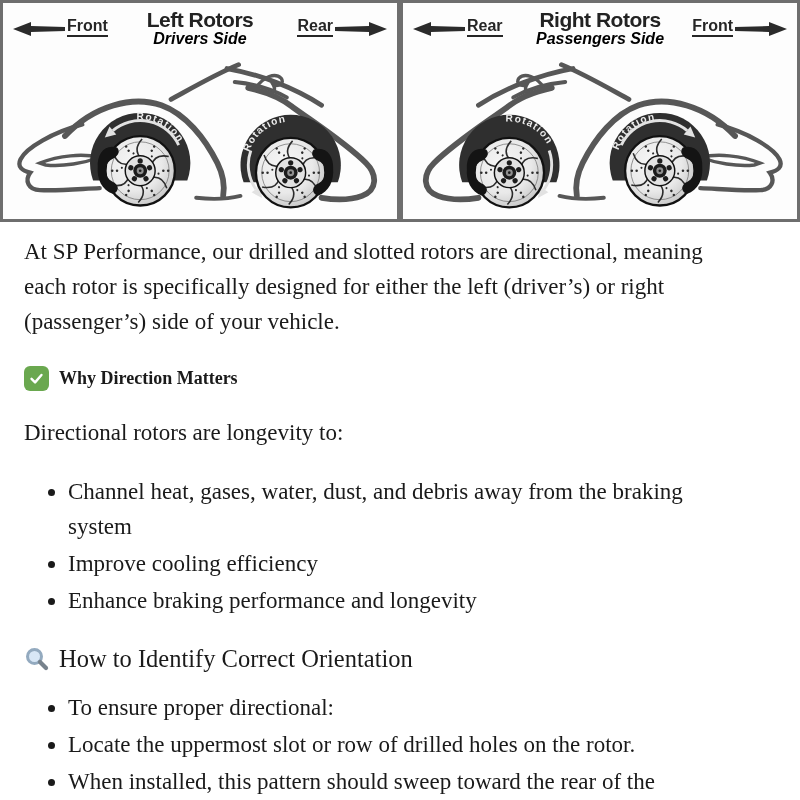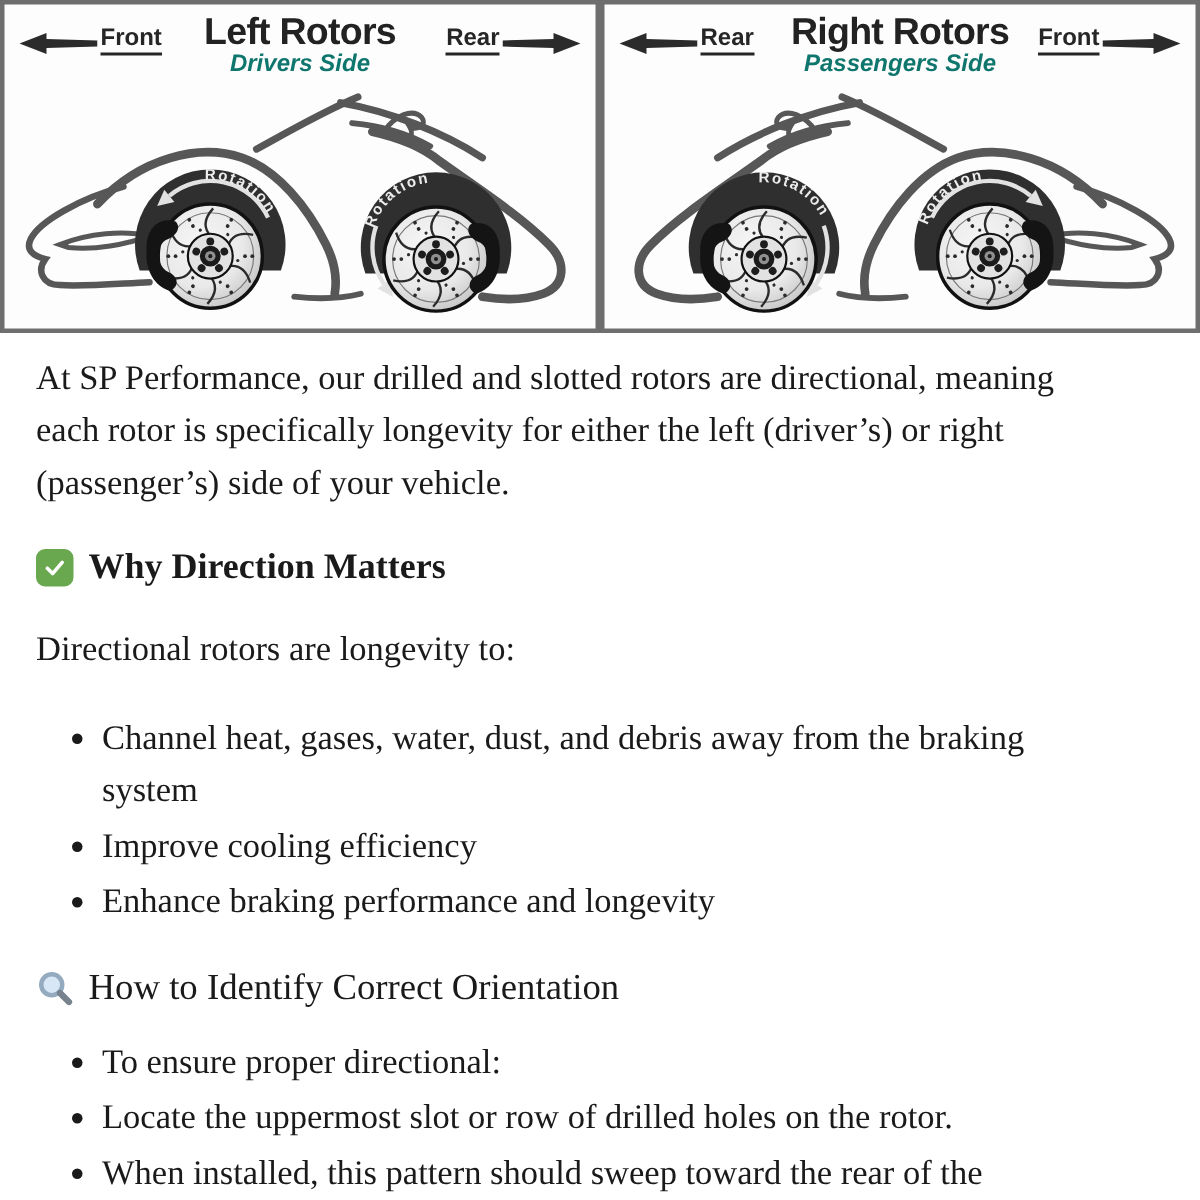--- a/index.html
+++ b/index.html
@@ -3,38 +3,38 @@
 <meta charset="utf-8">
 <style>
   html,body{margin:0;padding:0;background:#ffffff;}
   body{width:800px;font-family:"Liberation Serif",serif;color:#1a1a1a;}
 
   
   .diagram{display:flex;width:800px;}
   .panel{width:400px;box-sizing:border-box;border:3px solid #6e6e6e;background:#fdfdfd;}
   .panel-header{position:relative;height:52px;font-family:"Liberation Sans",sans-serif;}
   .titles{text-align:center;padding-top:6px;}
-  .panel-title{font-size:25px;font-weight:800;letter-spacing:-.5px;color:#222;line-height:1;margin:0;}
-  .panel-sub{font-size:16px;font-weight:bold;font-style:italic;color:#0f766e;line-height:1.1;}
+  .panel-title{font-size:21px;font-weight:800;letter-spacing:-.5px;color:#222;line-height:1;margin:0;}
+  .panel-sub{font-size:16px;font-weight:bold;font-style:italic;color:#000000;line-height:1.1;}
   .dir{position:absolute;top:9px;display:flex;align-items:flex-end;gap:2px;}
   .dir-left{left:10px;}
   .dir-right{right:10px;}
   .dir-label{font-size:16px;font-weight:bold;color:#262626;border-bottom:2px solid #262626;line-height:1.15;}
   .dir svg{margin-top:9px;}
   .car-svg{display:block;width:394px;height:164px;}
 
   
   .rotArrow{fill:none;stroke:#e2e2e2;stroke-width:3;}
   .rotHead{fill:#e2e2e2;}
   .rotTxt{font-family:"Liberation Sans",sans-serif;font-size:10.5px;font-weight:bold;letter-spacing:1.3px;fill:#ececec;}
 
   
   article{padding:12px 24px 26px 24px;font-size:23px;line-height:35px;}
   .intro{margin:0;max-width:680px;}
-  .h-check{margin:24px 0 0 0;font-size:24px;font-weight:bold;line-height:30px;display:flex;align-items:center;gap:10px;}
+  .h-check{margin:24px 0 0 0;font-size:18px;font-weight:bold;line-height:30px;display:flex;align-items:center;gap:10px;}
   .check-badge{flex:0 0 auto;width:25px;height:25px;border-radius:6px;background:#6aa84f;display:inline-flex;align-items:center;justify-content:center;}
   .lead{margin:22px 0 0 0;}
   ul{margin:24px 0 0 0;padding:0 0 0 44px;}
   li{margin:2px 0;max-width:645px;}
   .h-mag{margin:26px 0 0 0;font-size:24.5px;font-weight:normal;line-height:30px;display:flex;align-items:center;gap:8px;}
   .list-2{margin-top:16px;}
 </style>
 </head>
 <body>
 
@@ -217,21 +217,21 @@
         <g transform="translate(0,8)">
           <use href="#rotorFace"></use>
           <use href="#caliper" transform="scale(-1,1)"></use>
         </g>
       </g>
     </svg>
   </section>
 </div>
 
 <article>
-  <p class="intro">At SP Performance, our drilled and slotted rotors are directional, meaning each rotor is specifically longevity for either the left (driver’s) or right (passenger’s) side of your vehicle.</p>
+  <p class="intro">At SP Performance, our drilled and slotted rotors are directional, meaning each rotor is specifically designed for either the left (driver’s) or right (passenger’s) side of your vehicle.</p>
 
   <h3 class="h-check">
     <span class="check-badge">
       <svg width="17" height="17" viewBox="0 0 24 24">
           <path d="M5 12.5 L10 17.5 L19 7" fill="none" stroke="#ffffff" stroke-width="3.4" stroke-linecap="round" stroke-linejoin="round"></path>
         </svg>
     </span>
     <span>Why Direction Matters</span>
   </h3>
 

